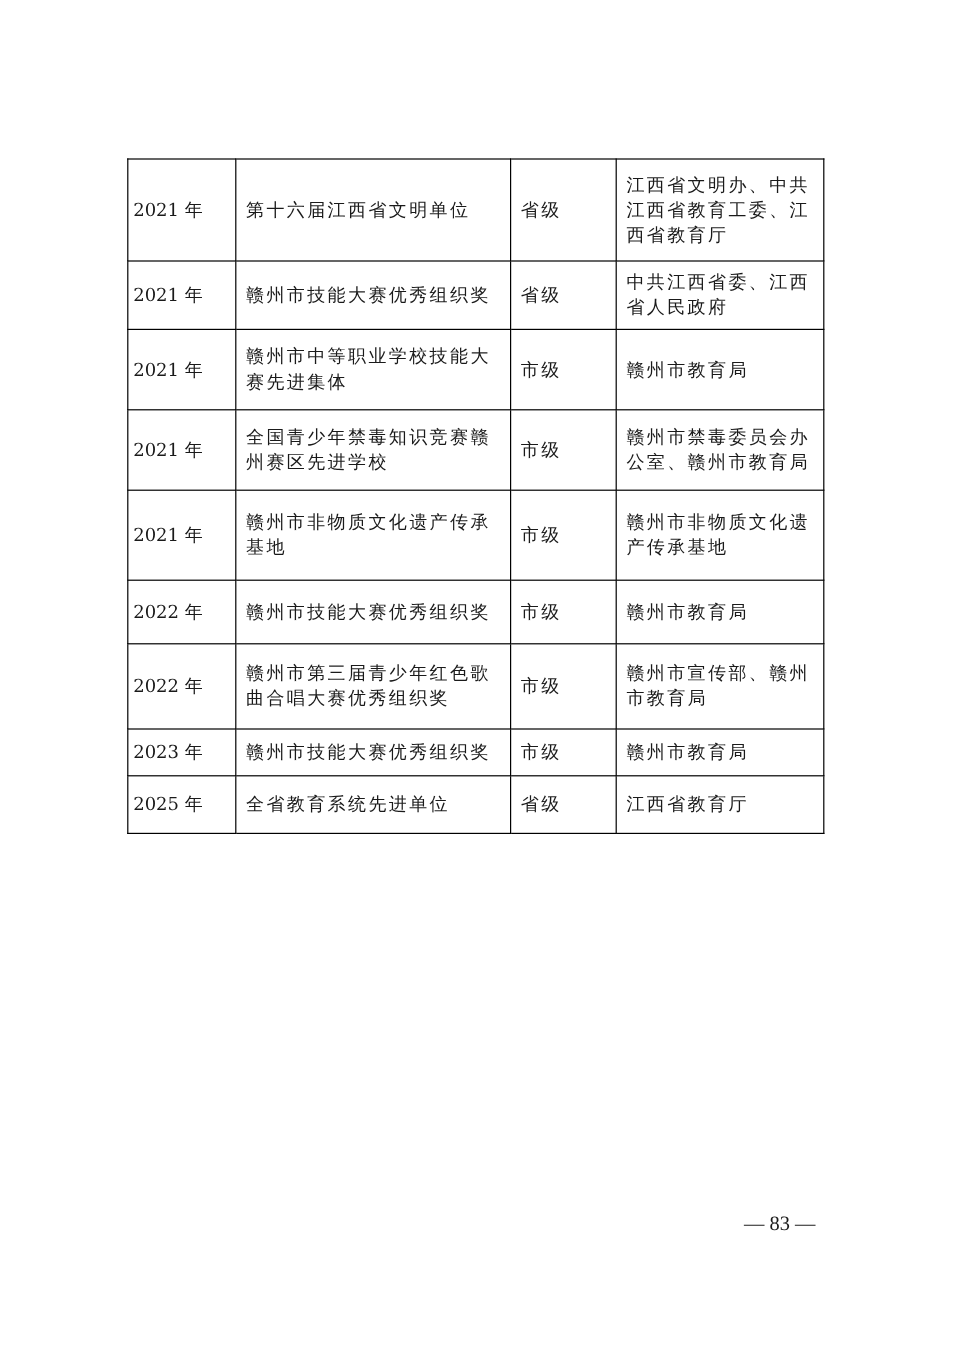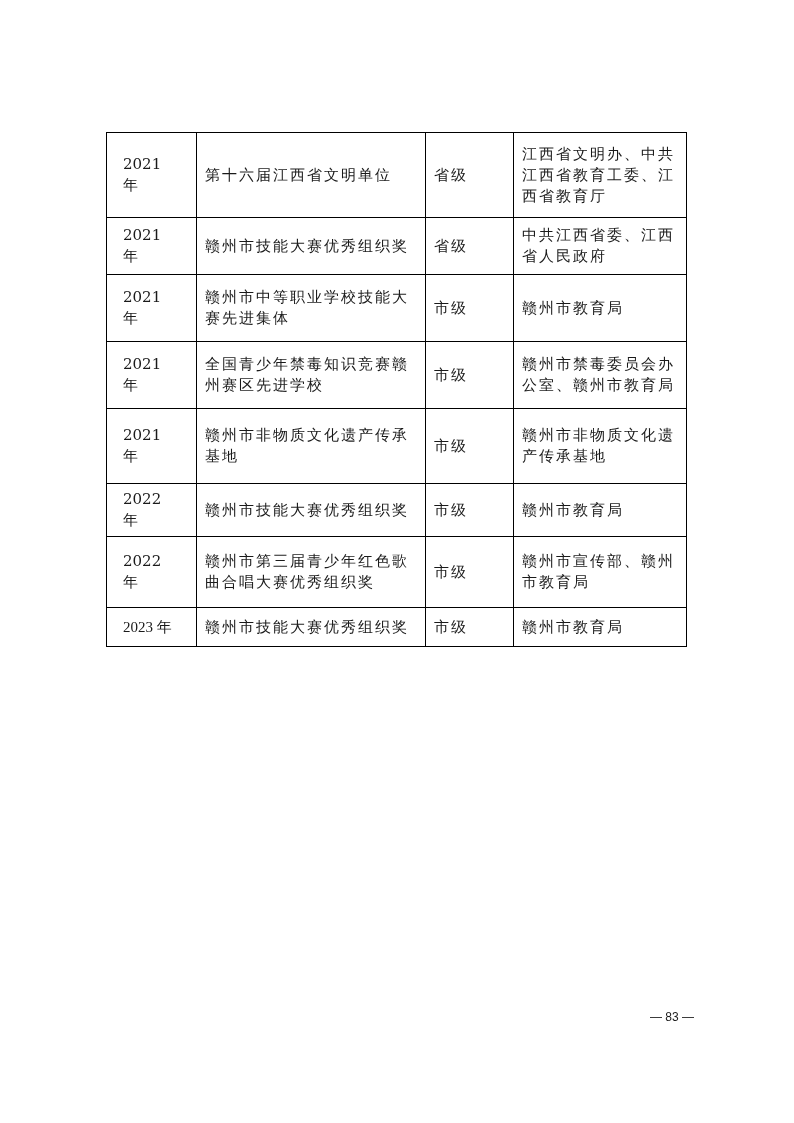--- a/index.html
+++ b/index.html
@@ -2,24 +2,24 @@
 <html><head>
 <meta charset="utf-8">
 <style>
   html, body { margin:0; padding:0; background:#ffffff; }
   body { width:794px; height:1123px; position:relative; overflow:hidden;
          font-family: "DejaVu Serif", "Liberation Serif", serif; color:#1a1a1a; }
   table.honors { position:absolute; left:106px; top:132px; width:580px;
          border-collapse:collapse; table-layout:fixed; }
   table.honors td { border:1px solid #000; text-align:left; vertical-align:middle;
          font-size:15px; line-height:21px; padding:0 8px; letter-spacing:2px; }
-  table.honors td.year { letter-spacing:0; padding:0 16px;margin-top:28px; }
+  table.honors td.year { letter-spacing:0; padding:0 4px;margin-top:28px; }
   col.c1 { width:90px; } col.c2 { width:229px; } col.c3 { width:88px; } col.c4 { width:173px; }
-  .pagenum { position:absolute; left:620px; top:1010px; width:74px; text-align:right;
-         font-family:Liberation Sans, sans-serif; font-size:12px; }
+  .pagenum { position:absolute; left:620px; top:1010px; width:74px; text-align:left;
+         font-family:Liberation Serif, serif; font-size:17px; }
 </style>
 </head>
 <body>
 
 <table class="honors">
   <colgroup>
       <col class="c1">
       <col class="c2">
       <col class="c3">
       <col class="c4">
@@ -60,22 +60,28 @@
         <td>赣州市技能大赛优秀组织奖</td>
         <td>市级</td>
         <td>赣州市教育局</td>
       </tr>
       <tr style="height: 71px;">
         <td class="year">2022 年</td>
         <td>赣州市第三届青少年红色歌曲合唱大赛优秀组织奖</td>
         <td>市级</td>
         <td>赣州市宣传部、赣州市教育局</td>
       </tr>
-      <tr style="height: 39px; font-family: Liberation Serif, serif;">
+      <tr style="height: 39px;">
         <td class="year">2023 年</td>
         <td>赣州市技能大赛优秀组织奖</td>
         <td>市级</td>
         <td>赣州市教育局</td>
+      </tr>
+      <tr style="height: 48px;">
+        <td class="year">2025 年</td>
+        <td>全省教育系统先进单位</td>
+        <td>省级</td>
+        <td>江西省教育厅</td>
       </tr>
     </tbody>
 </table>
 
 <div class="pagenum">— 83 —</div>
 
 </body></html>

